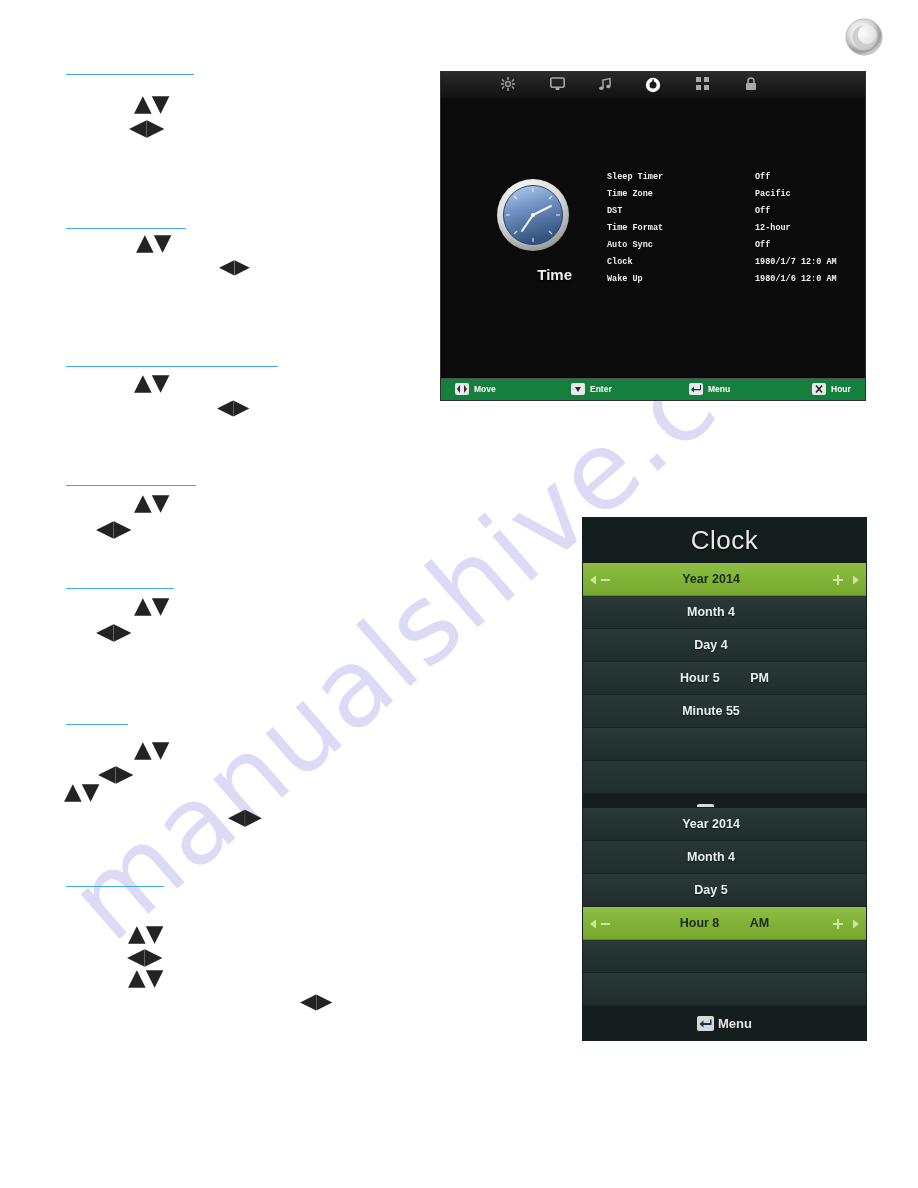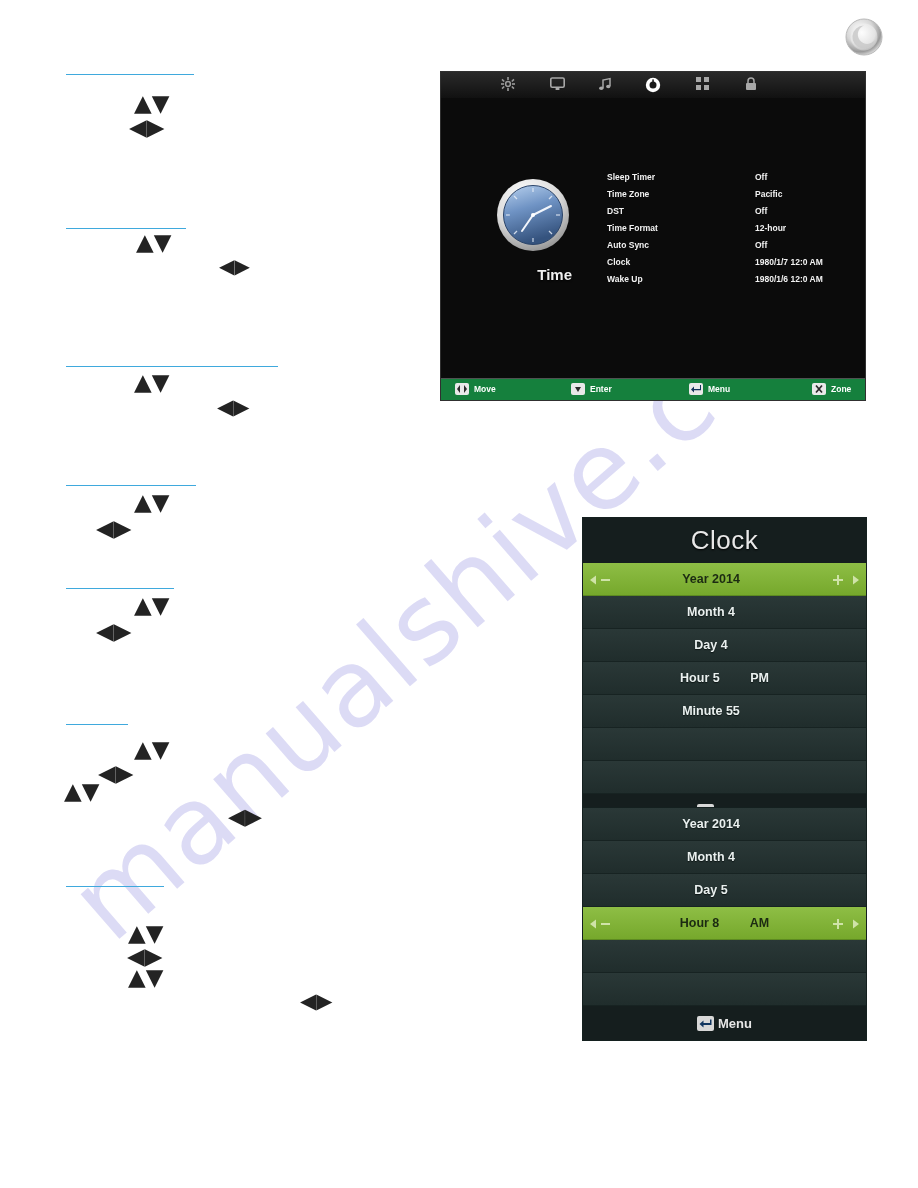--- a/index.html
+++ b/index.html
@@ -124,20 +124,21 @@
     color: #f0f0f0;
     font-size: 15px;
     font-weight: bold;
     text-shadow: 0 1px 2px #000;
   }
   #osd-list {
     position: absolute;
     left: 166px;
     top: 74px;
     width: 250px;
+    font-family: Liberation Mono, monospace;
   }
   #osd-list .row {
     height: 17px;
     position: relative;
     font-size: 8.5px;
     font-weight: bold;
     color: #f2f2f2;
   }
   #osd-list .k { position: absolute; left: 0; top: 0; }
   #osd-list .v { position: absolute; left: 148px; top: 0; }
@@ -521,21 +522,21 @@
           <svg width="14" height="12" viewBox="0 0 14 12">
               <path d="M11 2 V6 H5 V3.5 L2 6.6 L5 9.6 V7.3 H12 V2 Z" fill="#12335c"></path>
             </svg>
         </span><span class="lab">Menu</span>
       </div>
       <div class="osd-hint" style="left:371px;">
         <span class="kk">
           <svg width="14" height="12" viewBox="0 0 14 12">
               <path d="M4 2.5 L10 9.5 M10 2.5 L4 9.5" stroke="#2b2b2b" stroke-width="1.7"></path>
             </svg>
-        </span><span class="lab">Zone</span>
+        </span><span class="lab">Hour</span>
       </div>
     </div>
   </div>
 
   <div class="panel" style="left:583px; top:518px;">
     <div class="panel-title">Clock</div>
 
     <div class="panel-row sel">
       <span class="ctl-l">
         <svg width="30" height="12" viewBox="0 0 30 12">

